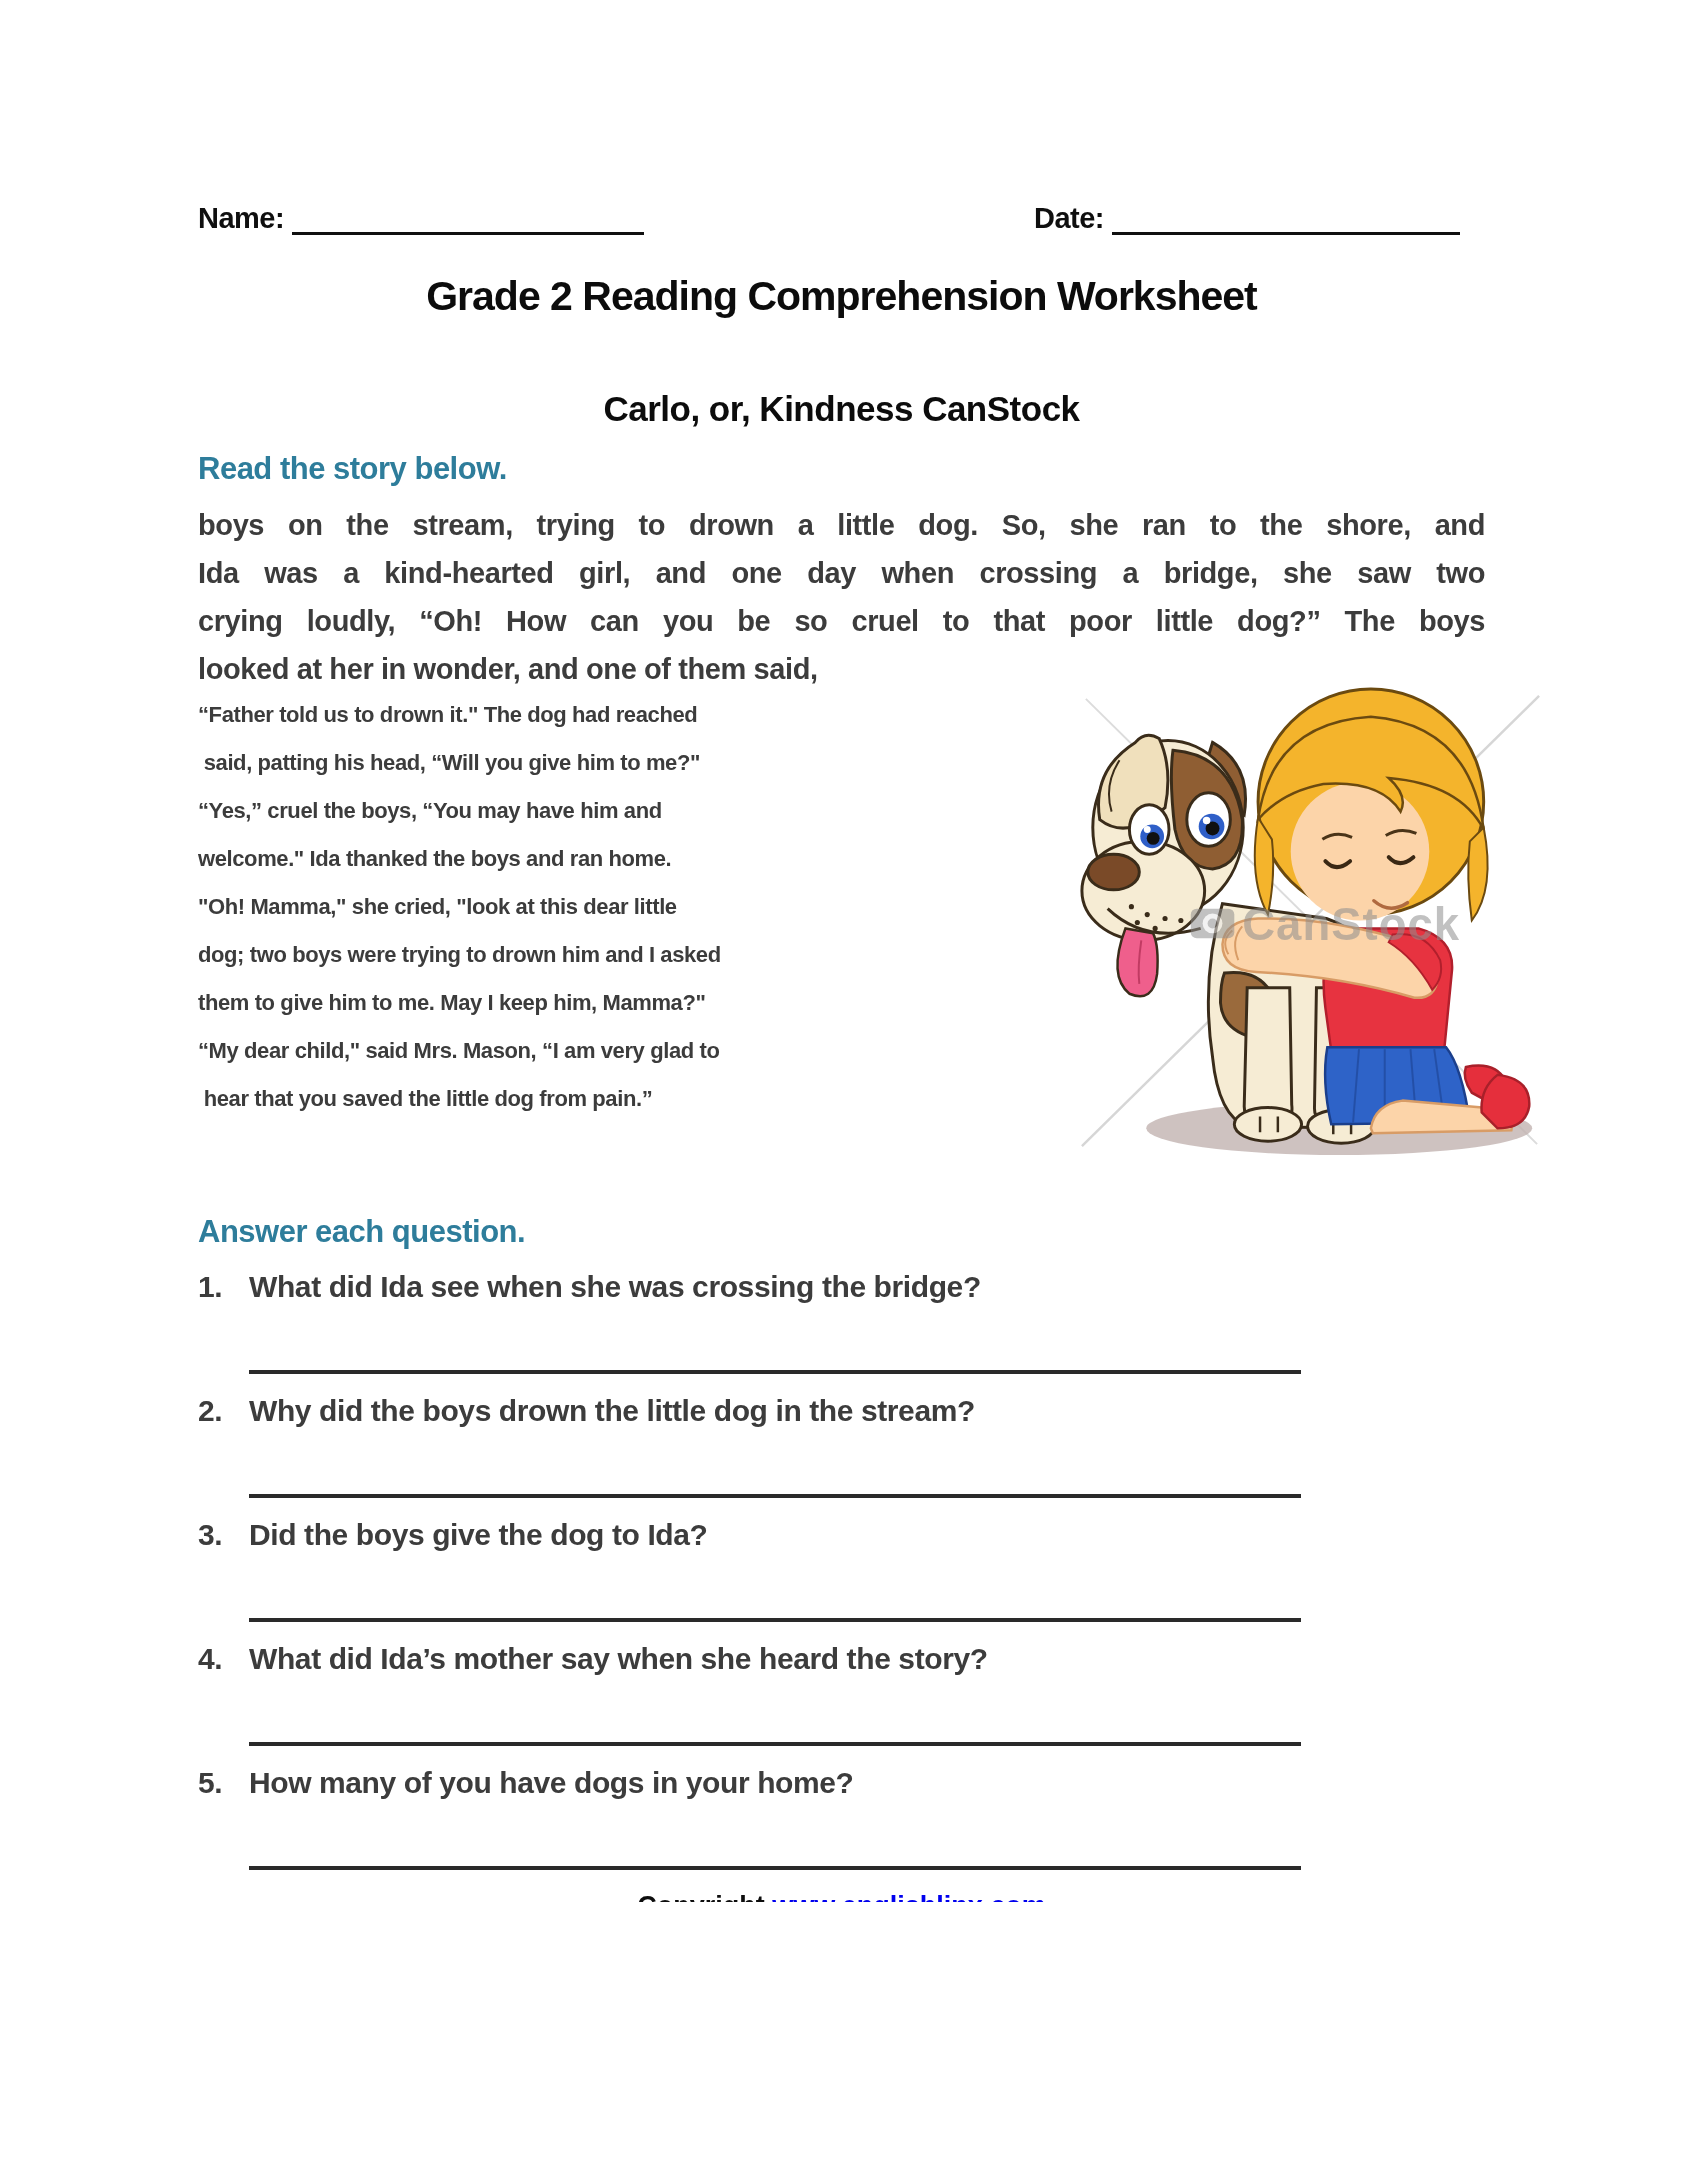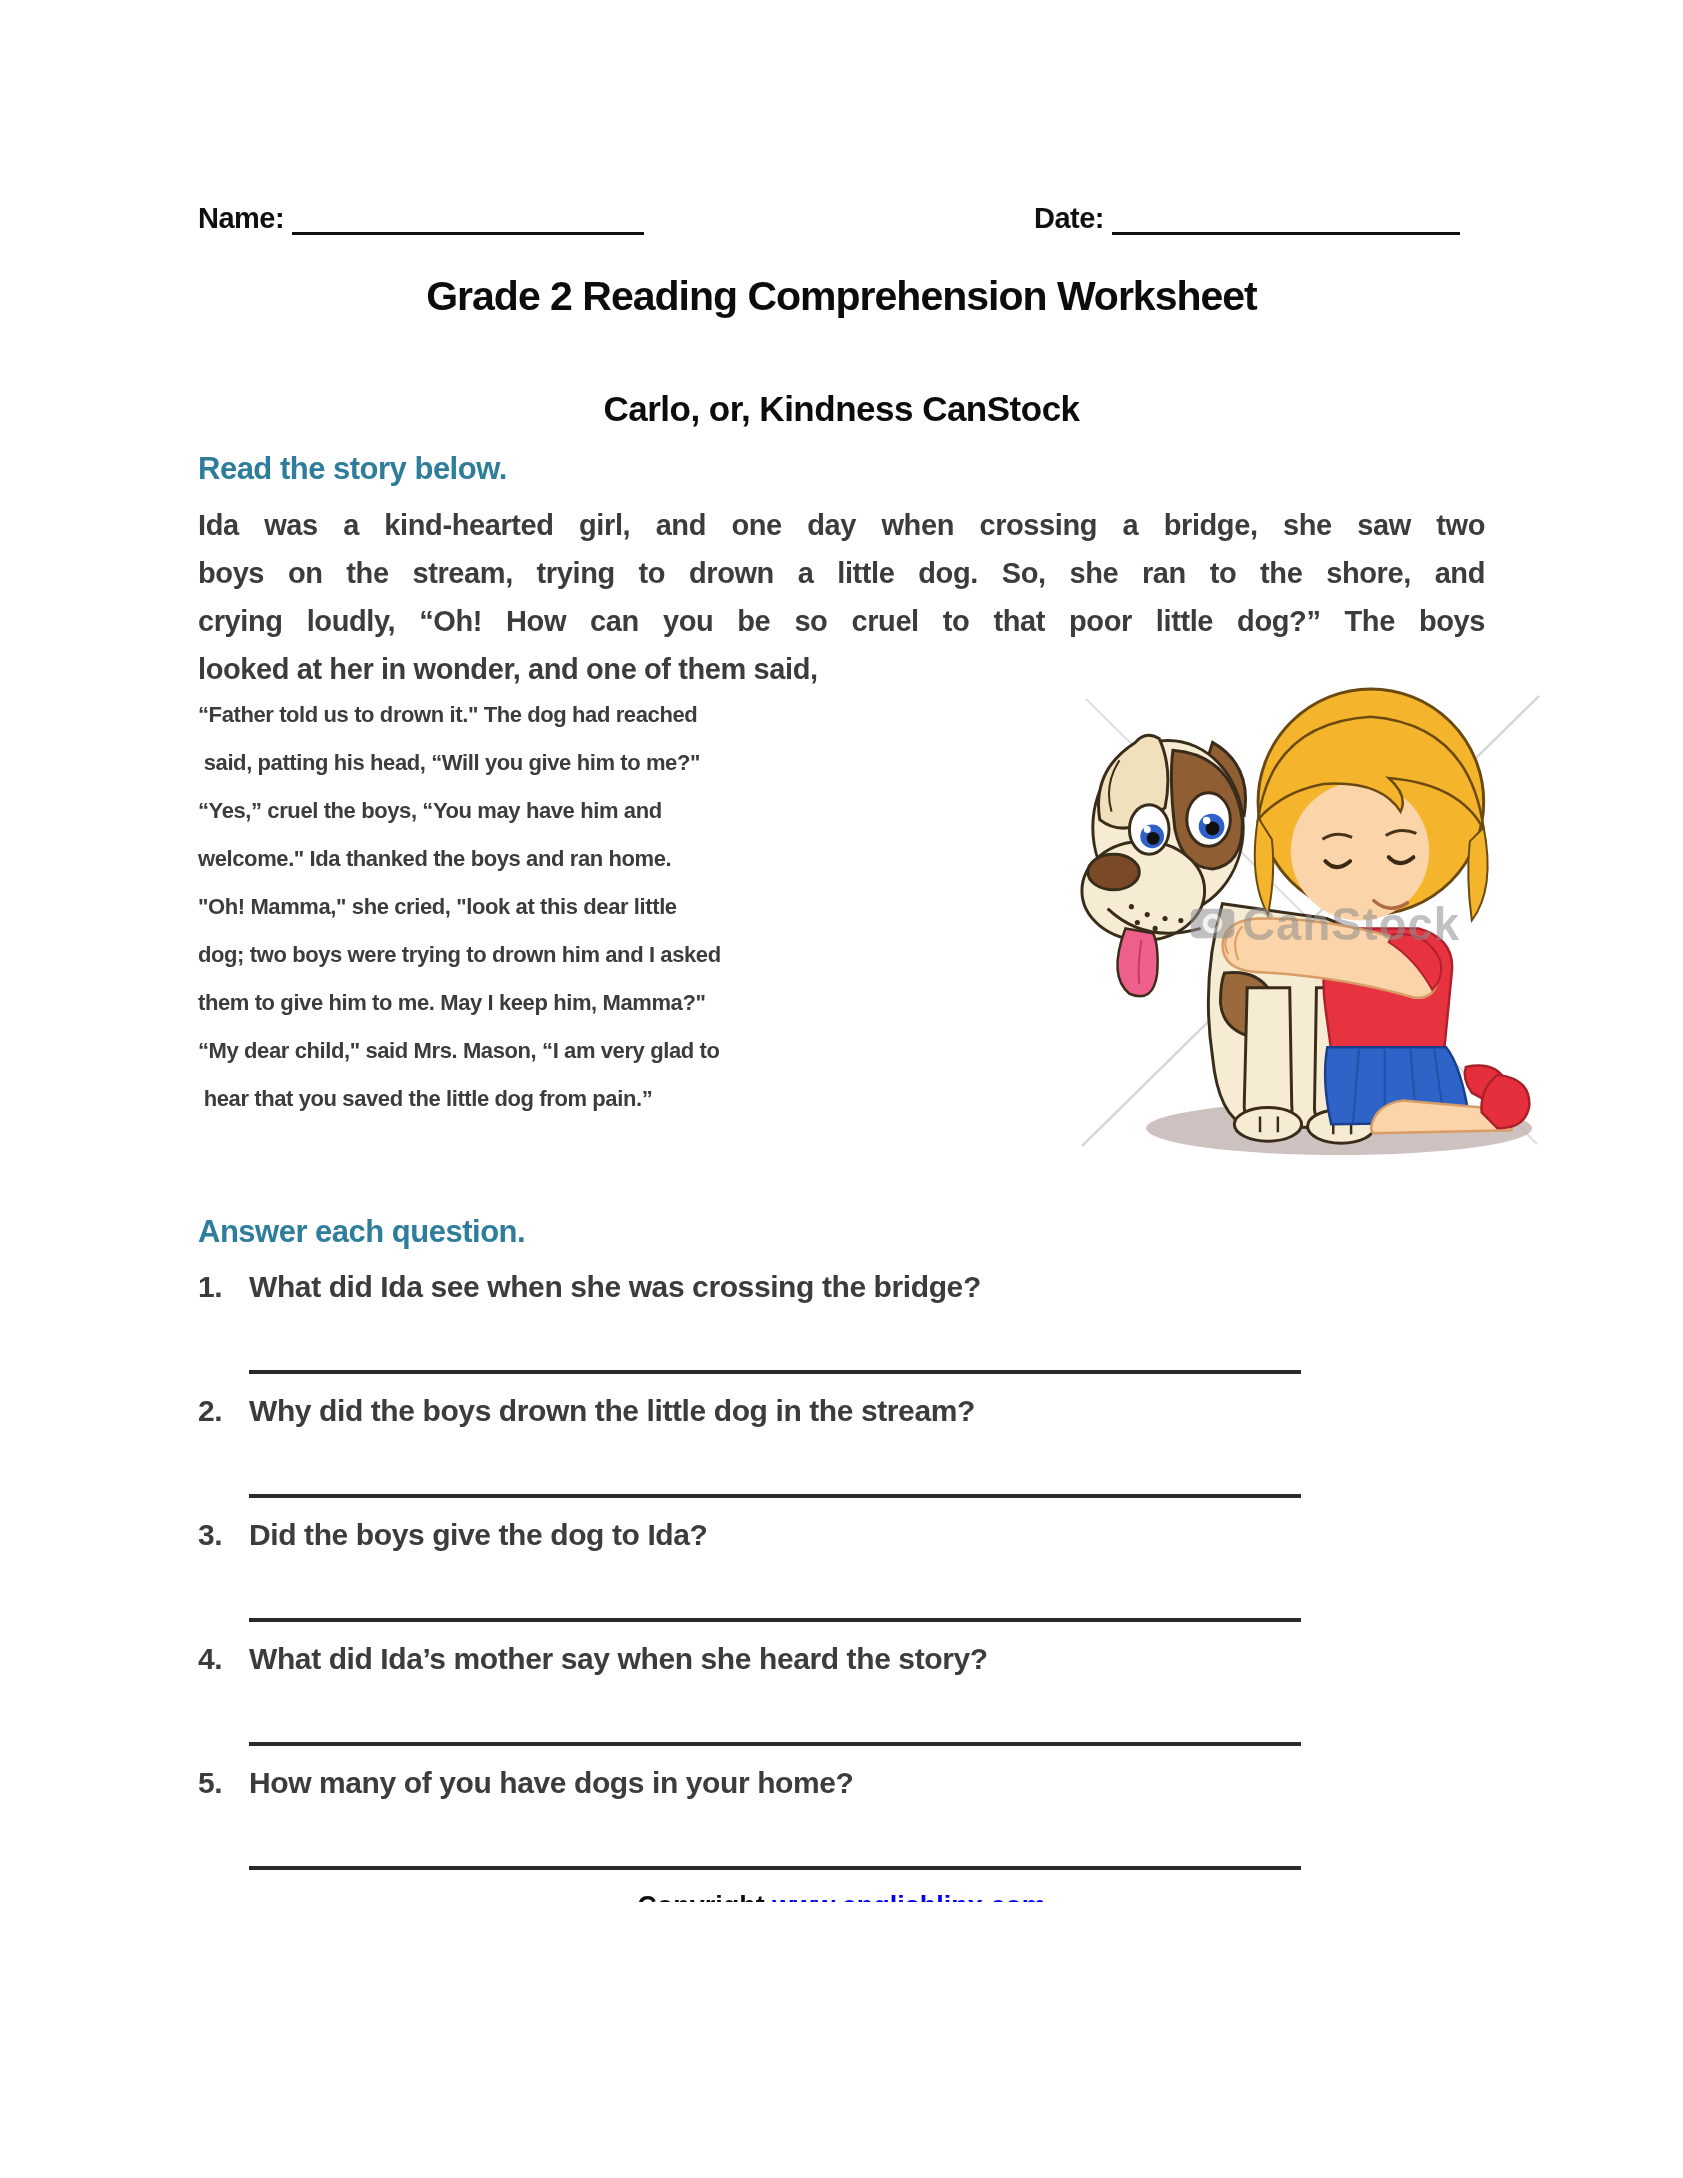--- a/index.html
+++ b/index.html
@@ -115,22 +115,22 @@
   <div class="field field-date">
     <span>Date:</span><span class="blank blank-date"></span>
   </div>
 
   <div class="title">Grade 2 Reading Comprehension Worksheet</div>
   <div class="subtitle">Carlo, or, Kindness CanStock</div>
 
   <div class="section-heading heading-story">Read the story below.</div>
 
   <div class="story-full">
+      <div class="line">boys on the stream, trying to drown a little dog. So, she ran to the shore, and</div>
       <div class="line">Ida was a kind-hearted girl, and one day when crossing a bridge, she saw two</div>
-      <div class="line">boys on the stream, trying to drown a little dog. So, she ran to the shore, and</div>
       <div class="line">crying loudly, “Oh! How can you be so cruel to that poor little dog?” The boys</div>
       <div class="line">looked at her in wonder, and one of them said,</div>
     </div>
 
   <div class="story-wrap">
       <div class="line">“Father told us to drown it." The dog had reached</div>
       <div class="line"> said, patting his head, “Will you give him to me?"</div>
       <div class="line">“Yes,” cruel the boys, “You may have him and</div>
       <div class="line">welcome." Ida thanked the boys and ran home.</div>
       <div class="line">"Oh! Mamma," she cried, "look at this dear little</div>

